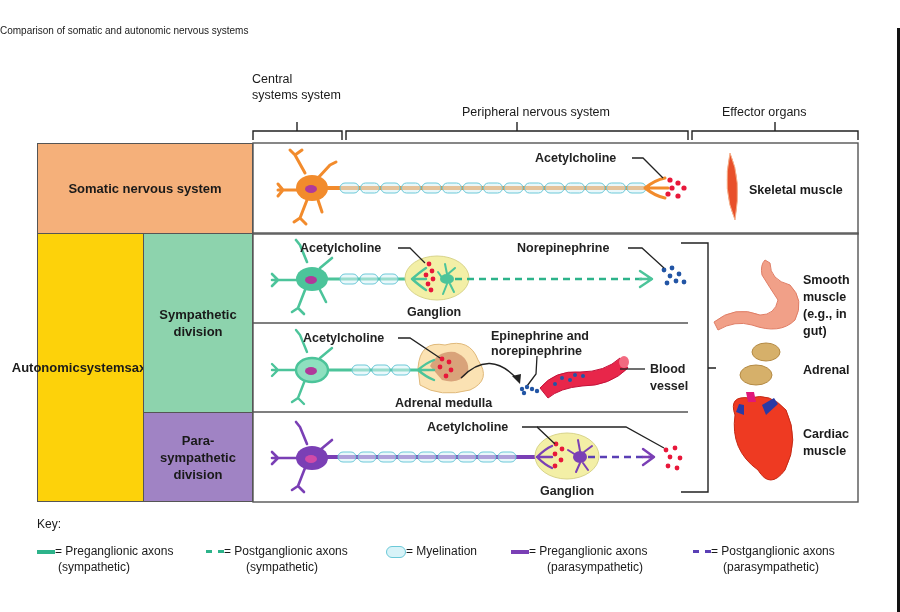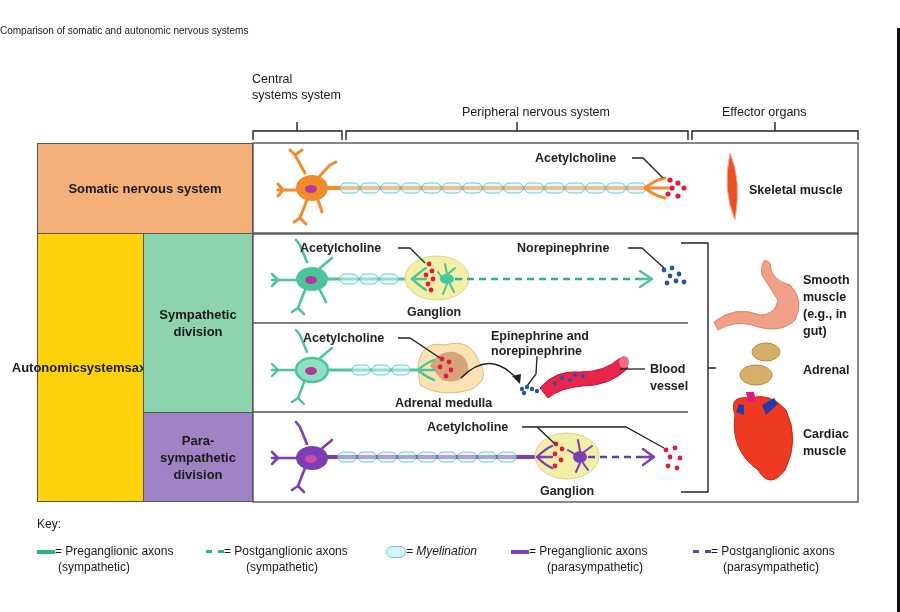--- a/index.html
+++ b/index.html
@@ -304,21 +304,21 @@
 <div class="abs key" style="left:37px;top:516px;">Key:</div>
 
 <div class="abs key" style="left:37px;top:543px;">
   <span style="display:inline-block;width:18px;height:4px;background:#2db38a;vertical-align:middle;"></span><span>= Preganglionic axons</span>
   <div style="padding-left:21px;">(sympathetic)</div>
 </div>
 <div class="abs key" style="left:206px;top:543px;">
   <span style="display:inline-block;width:18px;border-top:3px dashed #2db38a;vertical-align:middle;"></span><span>= Postganglionic axons</span>
   <div style="padding-left:40px;">(sympathetic)</div>
 </div>
-<div class="abs key" style="left:386px;top:543px;font-style:italic;">
+<div class="abs key" style="left:386px;top:543px;">
   <span style="display:inline-block;width:20px;height:12px;border:1px solid #6cc9d8;border-radius:6px;background:#d8f3f8;vertical-align:middle;box-sizing:border-box;"></span><span>= Myelination</span>
 </div>
 <div class="abs key" style="left:511px;top:543px;">
   <span style="display:inline-block;width:18px;height:4px;background:#7a3fb5;vertical-align:middle;"></span><span>= Preganglionic axons</span>
   <div style="padding-left:36px;">(parasympathetic)</div>
 </div>
 <div class="abs key" style="left:693px;top:543px;">
   <span style="display:inline-block;width:18px;border-top:3px dashed #5a3fb5;vertical-align:middle;"></span><span>= Postganglionic axons</span>
   <div style="padding-left:30px;">(parasympathetic)</div>
 </div>

